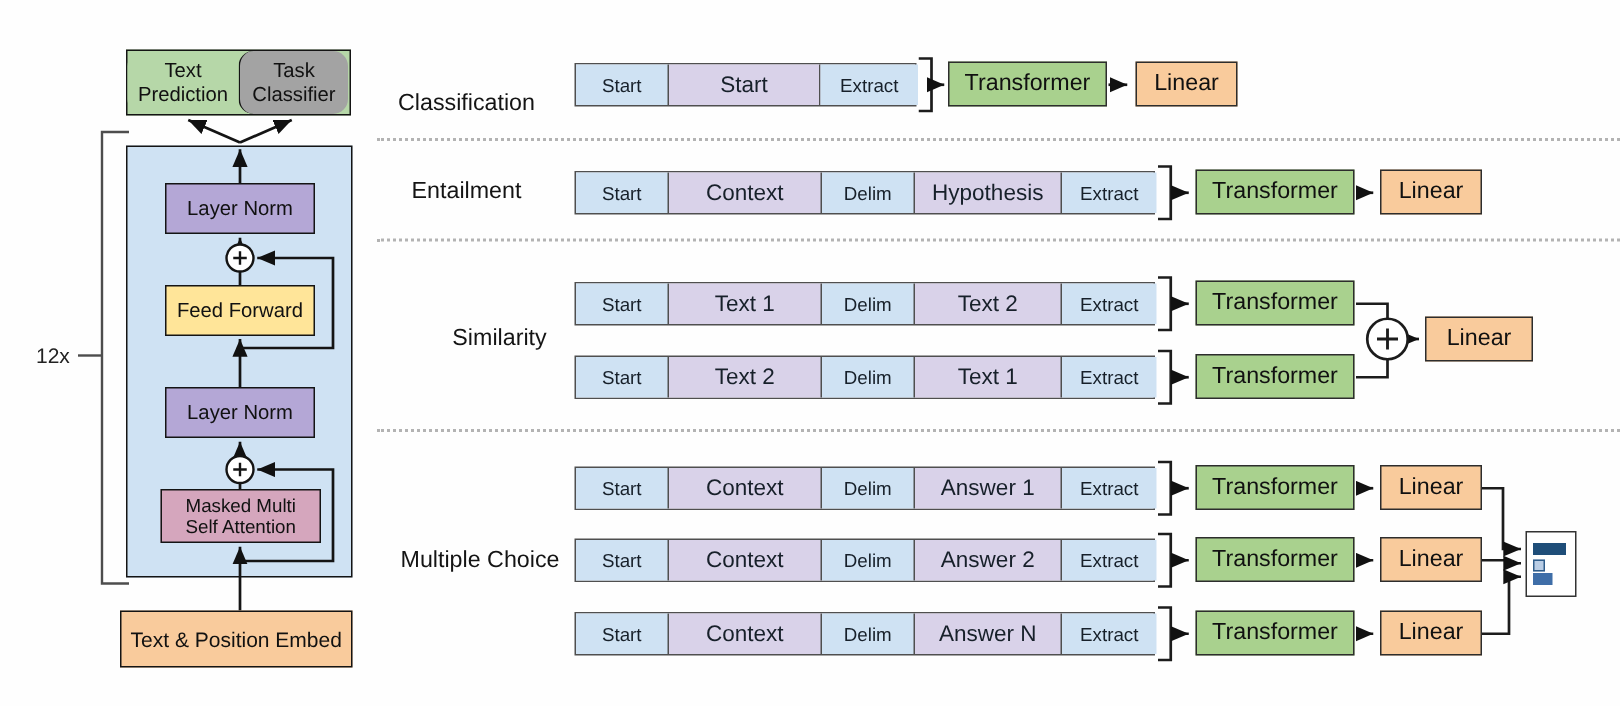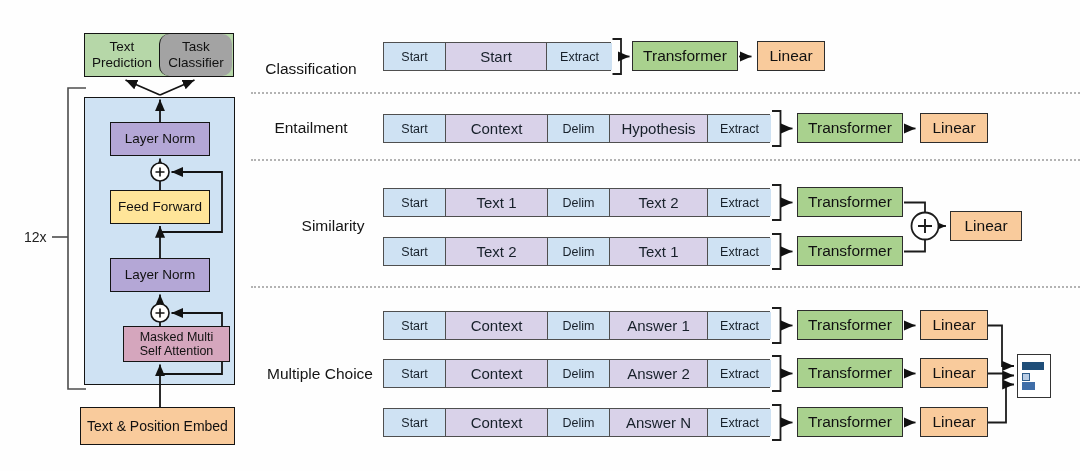--- a/index.html
+++ b/index.html
@@ -7,21 +7,21 @@
     position:relative;width:1080px;height:471px;background:#fefefe;overflow:hidden;
     font-family:"Liberation Sans", sans-serif;color:#111;
   }
   .abs{position:absolute;box-sizing:border-box;}
   
   .blk{display:flex;align-items:center;justify-content:center;text-align:center;
        border:1.6px solid #141414;box-sizing:border-box;line-height:1.15;}
   .container-blue{background:#cfe2f3;}
   .ln{background:#b4a7d6;font-size:13.5px;}
   .ff{background:#ffe599;font-size:13.5px;}
-  .attn{background:#d5a6bd;font-size:12.5px;flex-direction:column;margin-left:16px;}
+  .attn{background:#d5a6bd;font-size:12.5px;flex-direction:column;}
   .embed{background:#f9cb9c;font-size:14px;}
   .head-wrap{display:flex;border:1.6px solid #141414;background:#b6d7a8;}
   .head{flex:none;display:flex;align-items:center;justify-content:center;text-align:center;
         font-size:13.5px;line-height:1.2;box-sizing:border-box;border-radius:10px;}
   .head-left{width:74px;background:#b6d7a8;}
   .head-right{width:73px;background:#a3a3a3;border-left:1.6px solid #141414;}
   .repeat-label{font-size:14px;color:#222;}
   
   .task-label{font-size:15.5px;text-align:center;color:#141414;}
   .strip{display:flex;height:29px;border:1.4px solid #4f4f4f;}

